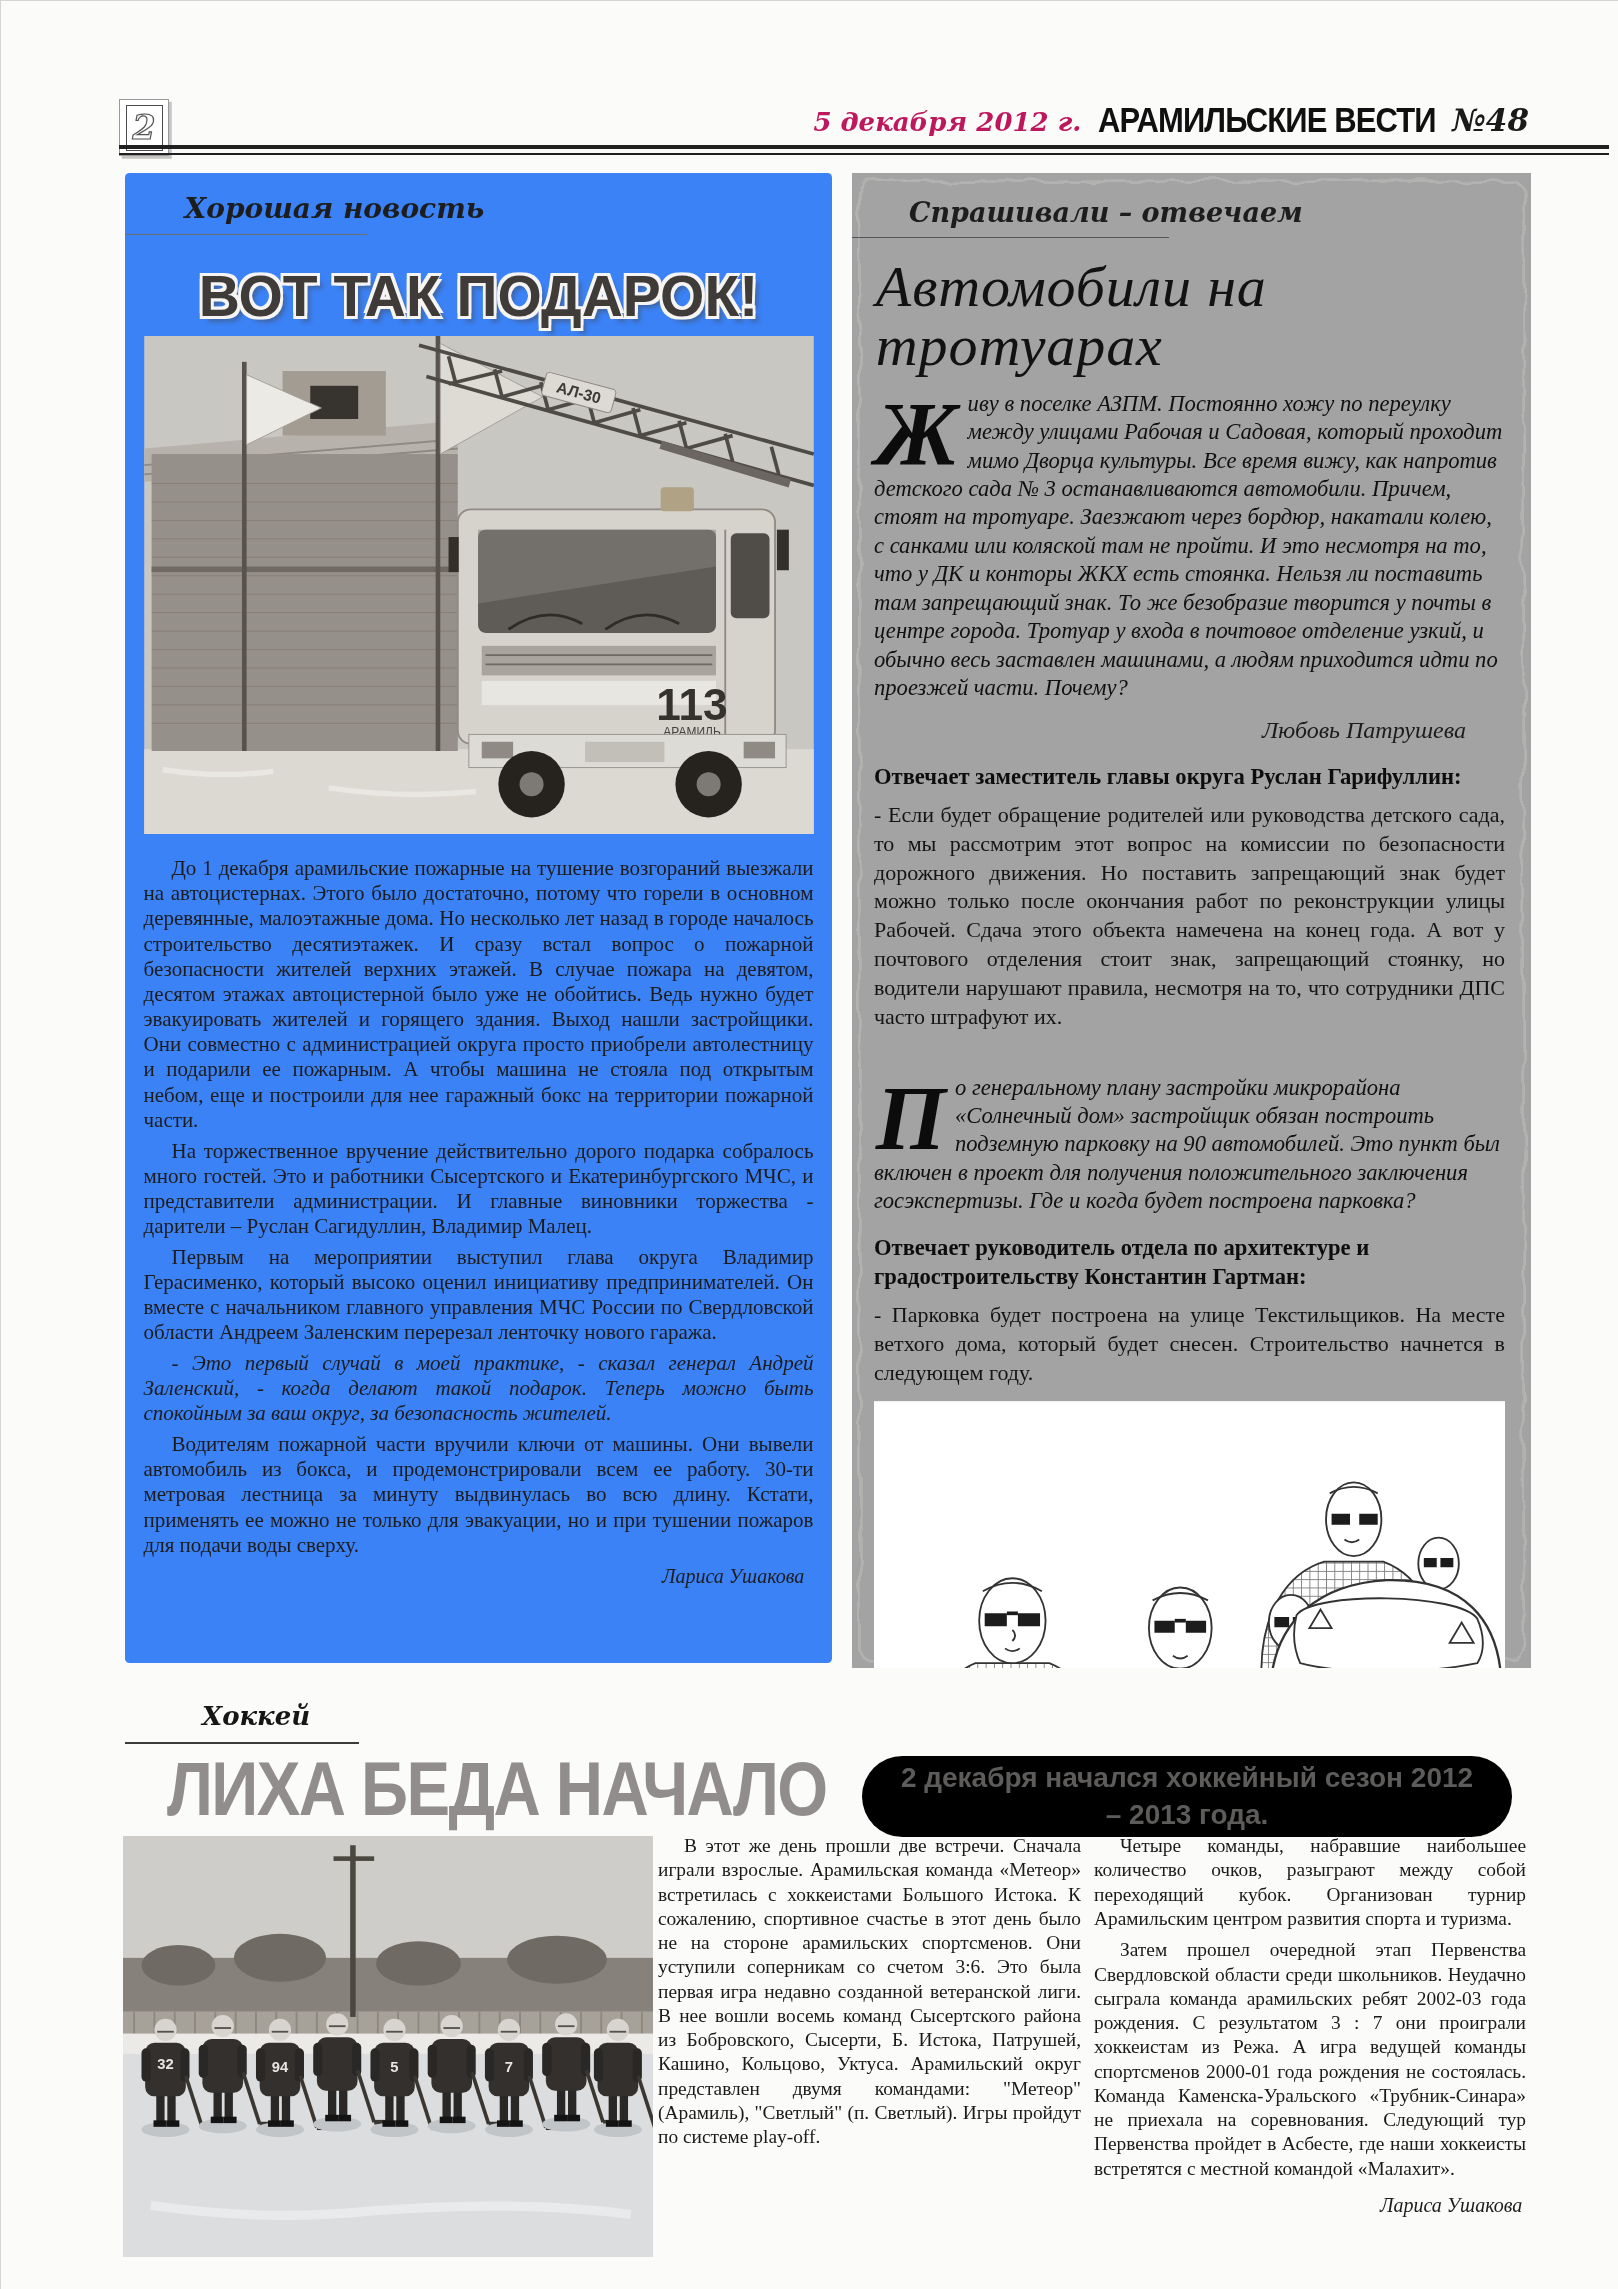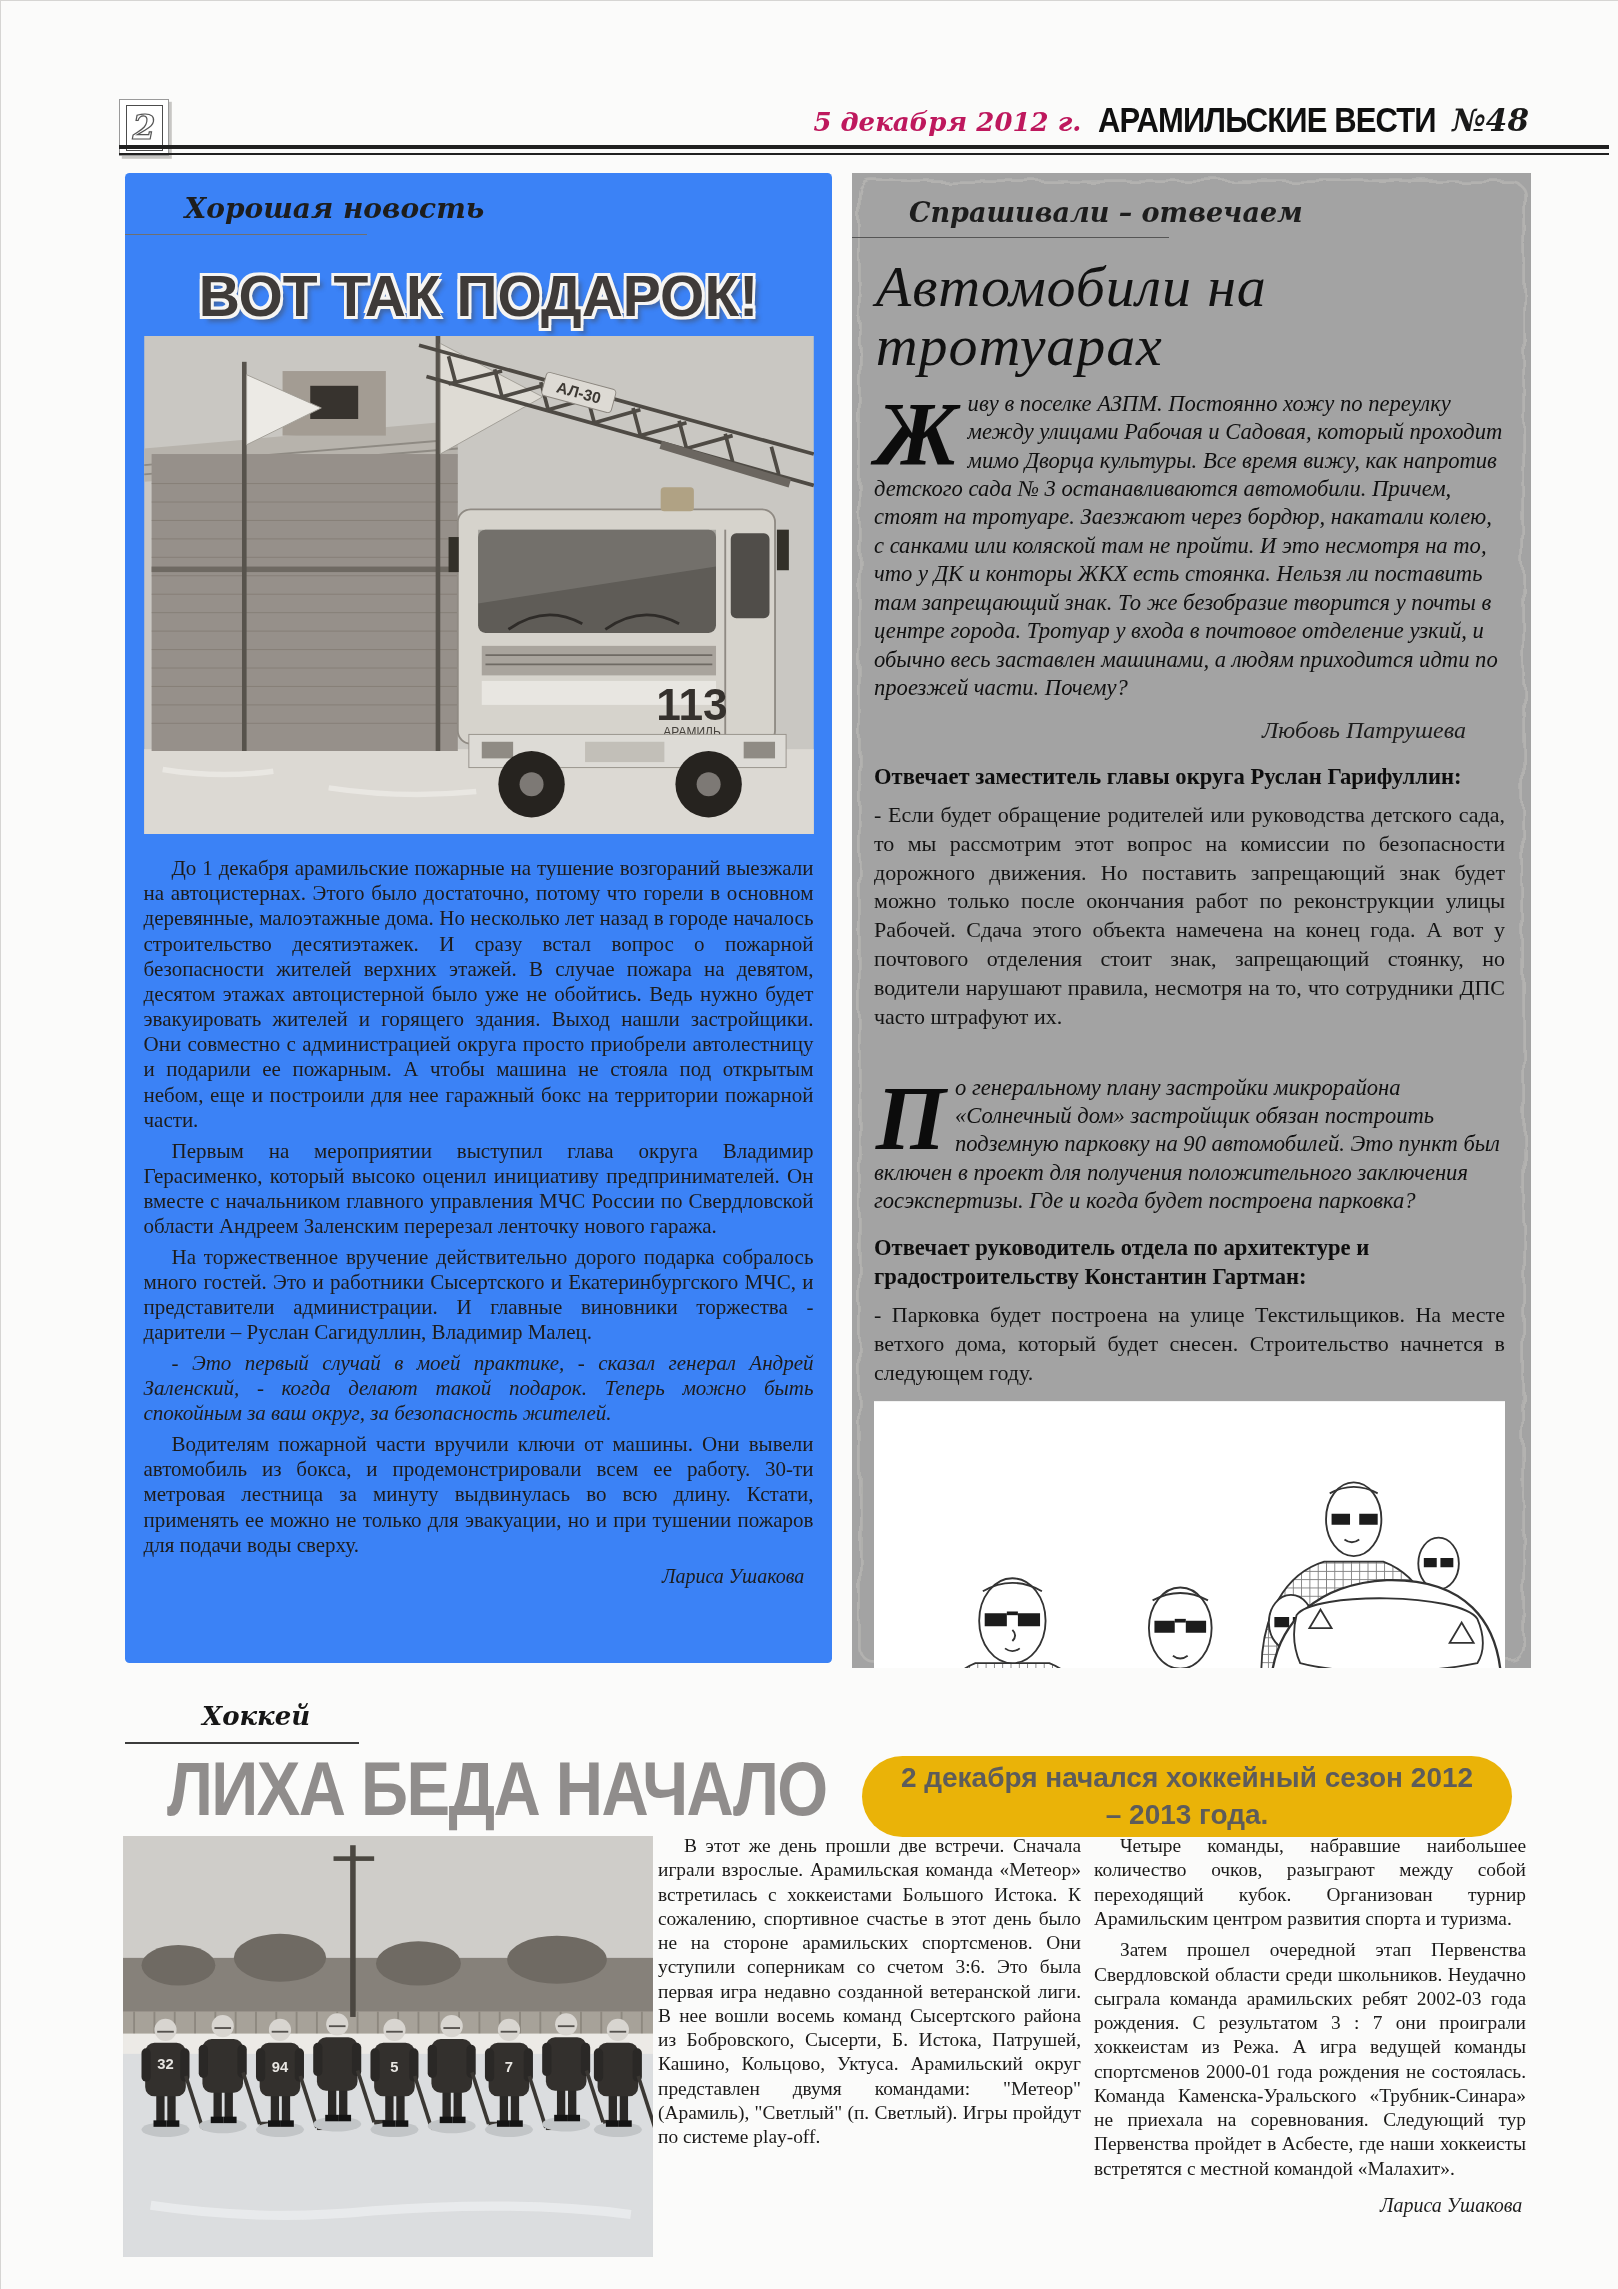--- a/index.html
+++ b/index.html
@@ -52,21 +52,21 @@
   .ans-head{font:700 22.6px/1.28 "Liberation Serif",serif;margin:18.5px 0 9.2px;color:#0d0d0d;}
   .answer{font:400 22px/1.31 "Liberation Serif",serif;text-align:justify;margin:0;color:#141414;}
   .letter2-wrap{margin-top:42px;}
   .cartoon{display:block;margin:13px auto 0;}
 
   
   .hk-rubric{position:absolute;left:201px;top:1700px;font:italic 700 26px "DejaVu Serif",serif;color:#161616;}
   .hk-rubric-line{position:absolute;left:124px;top:1741px;width:234px;height:1.8px;background:#3c3c3c;}
   .hk-headline{position:absolute;left:166px;top:1750px;font:700 76px/1 "Liberation Sans",sans-serif;
       color:#908d8c;letter-spacing:-1.8px;transform:scaleX(0.86);transform-origin:left top;white-space:nowrap;}
-  .hk-subtitle{position:absolute;left:861px;top:1755px;width:650px;height:81px;background:#eab308;
+  .hk-subtitle{position:absolute;left:861px;top:1755px;width:650px;height:81px;background:#000000;
       border-radius:41px;display:flex;align-items:center;justify-content:center;text-align:center;
       font:700 28px/1.32 "Liberation Sans",sans-serif;color:#5d5c5b;padding:0 28px;box-sizing:border-box;}
   .hk-photo{position:absolute;left:122px;top:1835px;}
   .hk-col{position:absolute;top:1833px;}
   .hk-col p{margin:0 0 7.4px;font-size:19.4px;line-height:1.25;text-align:justify;text-indent:26px;color:#1b1a19;}
   .hk-col-1{left:657px;width:423px;}
   .hk-col-2{left:1093px;width:432px;}
   .hk-col .byline{font-size:20px;margin-top:13px;padding-right:3.7px;}
 </style>
 </head>
@@ -142,22 +142,22 @@
       <rect x="650" y="440" width="34" height="18" fill="#8f8b84"></rect>
       <circle cx="420" cy="486" r="36" fill="#26231f"></circle>
         <circle cx="420" cy="486" r="13" fill="#7d7975"></circle>
       <circle cx="612" cy="486" r="36" fill="#26231f"></circle>
         <circle cx="612" cy="486" r="13" fill="#7d7975"></circle>
       <path d="M20 470 q60 10 120 2 M200 490 q80 12 160 4" stroke="#eceae6" stroke-width="6" fill="none" opacity="0.8"></path>
     </svg>
 
     <div class="gn-body">
       <p>До 1 декабря арамильские пожарные на тушение возгораний выезжали на автоцистернах. Этого было достаточно, потому что горели в основном деревянные, малоэтажные дома. Но несколько лет назад в городе началось строительство десятиэтажек. И сразу встал вопрос о пожарной безопасности жителей верхних этажей. В случае пожара на девятом, десятом этажах автоцистерной было уже не обойтись. Ведь нужно будет эвакуировать жителей и горящего здания.  Выход нашли застройщики. Они совместно с администрацией округа просто приобрели автолестницу и подарили ее пожарным. А чтобы машина не стояла под открытым небом, еще и построили для нее гаражный бокс на территории пожарной части.</p>
+      <p>На торжественное вручение действительно дорого подарка собралось много гостей. Это и работники Сысертского и Екатеринбургского МЧС, и представители администрации. И главные виновники торжества - дарители  – Руслан Сагидуллин, Владимир Малец.</p>
       <p>Первым на мероприятии выступил глава округа Владимир Герасименко, который высоко оценил инициативу предпринимателей. Он вместе с начальником главного управления МЧС России по Свердловской области Андреем Заленским перерезал ленточку нового гаража.</p>
-      <p>На торжественное вручение действительно дорого подарка собралось много гостей. Это и работники Сысертского и Екатеринбургского МЧС, и представители администрации. И главные виновники торжества - дарители  – Руслан Сагидуллин, Владимир Малец.</p>
       <p class="quote">- Это первый случай в моей практике, - сказал генерал Андрей Заленский, - когда делают такой подарок. Теперь можно быть спокойным за ваш округ, за безопасность жителей.</p>
       <p>Водителям пожарной части вручили ключи от машины. Они вывели автомобиль из бокса, и продемонстрировали всем ее работу. 30-ти метровая лестница за минуту выдвинулась во всю длину. Кстати, применять ее можно не только для эвакуации, но и при тушении пожаров для подачи воды сверху.</p>
       <div class="byline">Лариса Ушакова</div>
     </div>
   </div>
 
   <div class="qa-box">
     <svg class="qa-border" width="679" height="1495" viewBox="0 0 736 1620">
       <defs>
         <filter id="squiggle" x="-5%" y="-5%" width="110%" height="110%">

